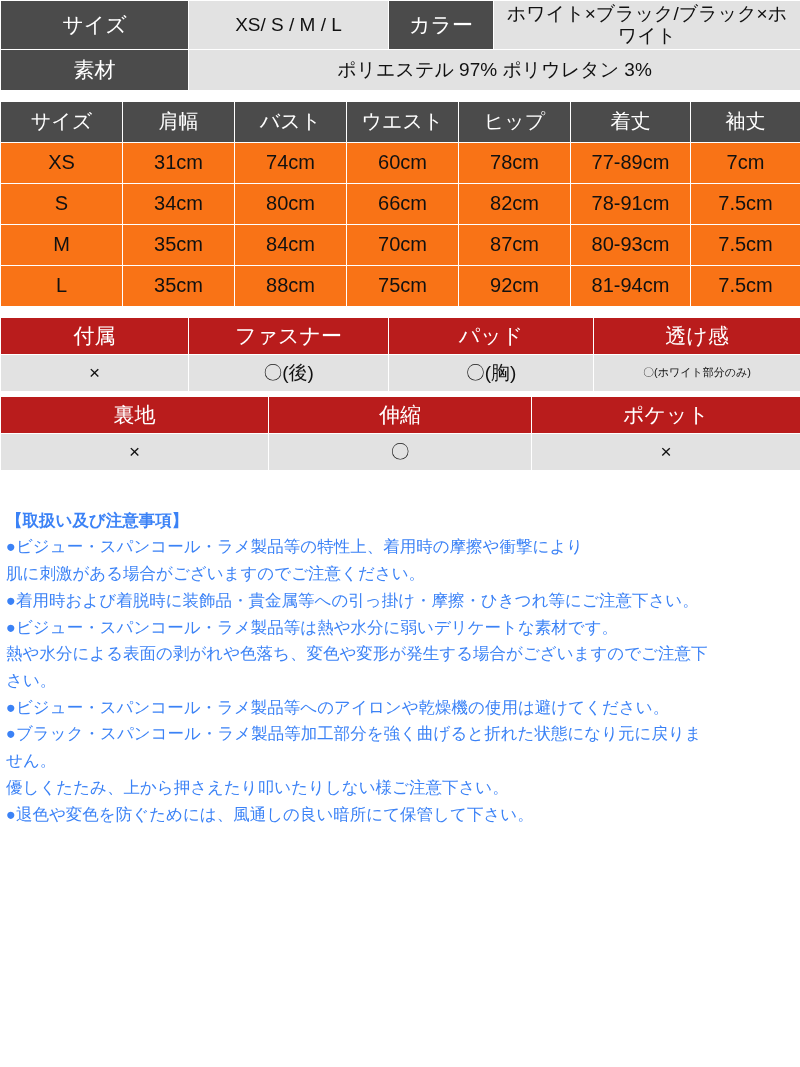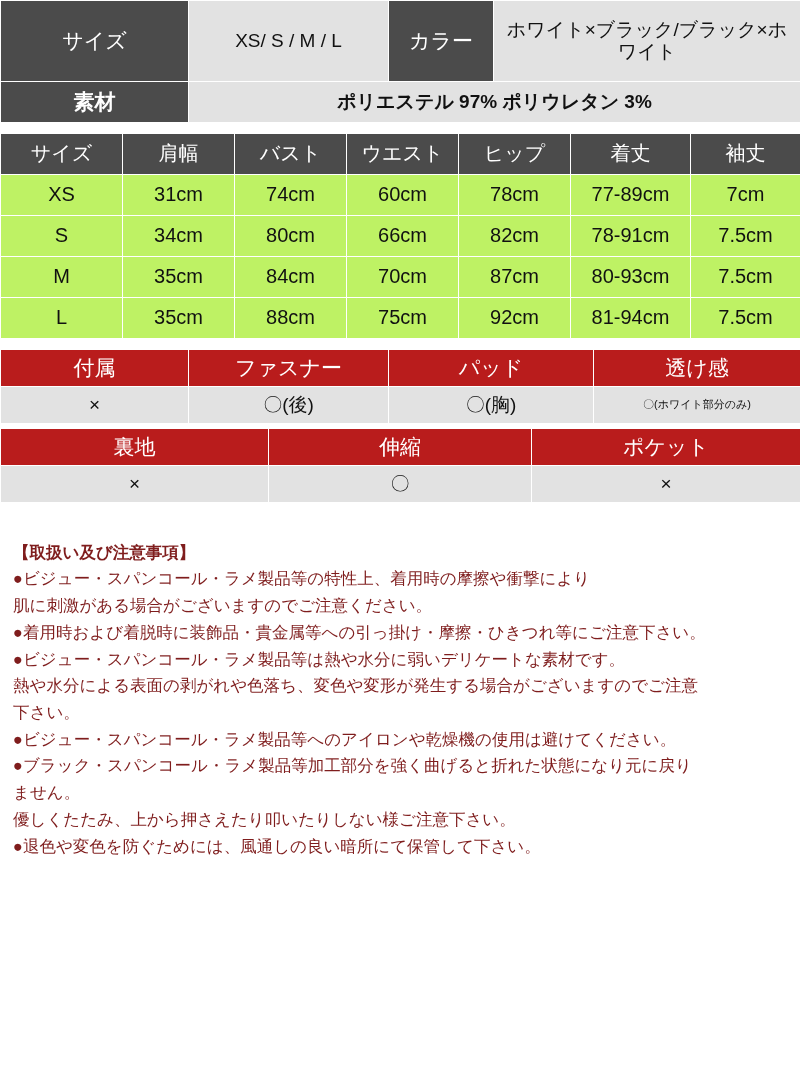--- a/index.html
+++ b/index.html
@@ -41,33 +41,33 @@
   .t1 .hd {
     background: #4b4b4b;
     color: #ffffff;
     font-size: 21px;
   }
   .t1 .val {
     background: #e2e2e2;
     color: #111111;
     font-size: 19px;
   }
-  .t1 .val.two-line { line-height: 1.15; padding: 18px 4px; }
-  .t1 .mat-row td { height: 40px; font-weight: bold; }
+  .t1 .val.two-line { line-height: 1.15; padding: 2px 4px; }
+  .t1 .mat-row td { height: 40px; }
 
   
   .t2 { margin-top: 10px; }
   .t2 td { height: 40px; }
   .t2 .hd {
     background: #4b4b4b;
     color: #ffffff;
     font-size: 20px;
   }
   .t2 .cell {
-    background: #bef264;
+    background: #f97316;
     color: #111111;
     font-size: 20px;
   }
 
   
   .t3 { margin-top: 10px; }
   .t3 td { height: 36px; }
   .t3 .hd {
     background: #b91c1c;
     color: #ffffff;
@@ -76,24 +76,24 @@
   .t3 .cell {
     background: #e2e2e2;
     color: #111111;
     font-size: 19px;
   }
   .t3 .cell.small { font-size: 11px; }
 
   
   .notes {
     margin-top: 36px;
-    padding: 0 13px;
+    padding: 0 6px;
     font-size: 16.5px;
     line-height: 1.62;
-    color: #7f1d1d;
+    color: #3b82f6;
   }
   .notes .title {
     font-weight: bold;
     font-size: 16.5px;
   }
   .notes p {
     margin: 0;
     white-space: pre-wrap;
   }
 </style>

